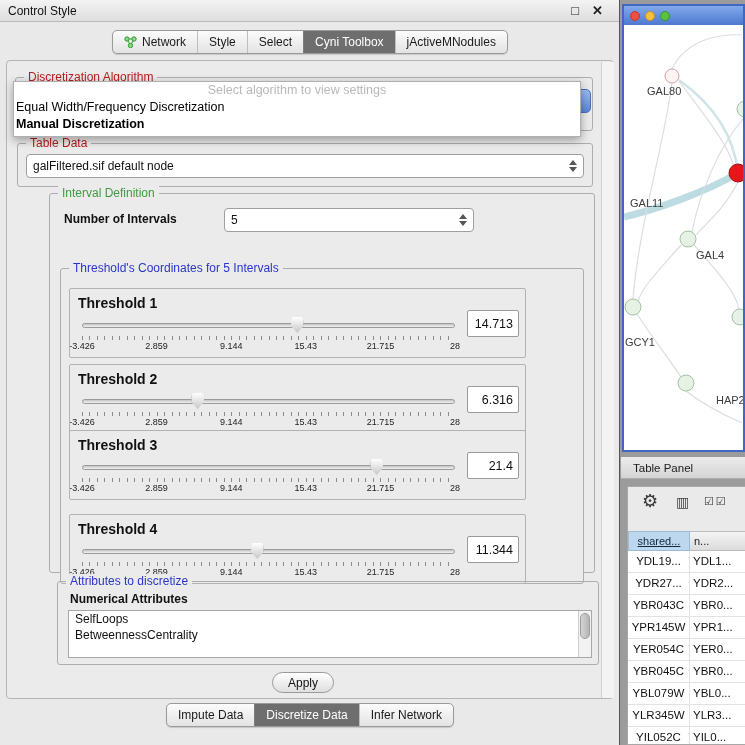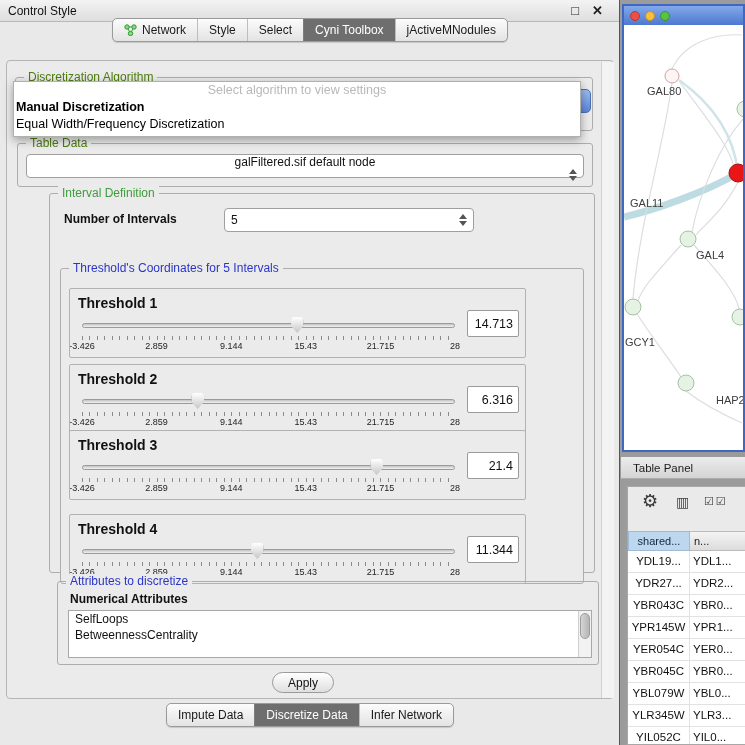--- a/index.html
+++ b/index.html
@@ -9,30 +9,30 @@
     font-family:"Liberation Sans",sans-serif;
     -webkit-font-smoothing:antialiased;
   }
   
   #control-panel{position:absolute;left:0;top:0;width:620px;height:745px;background:#e9e9e9;border-right:1px solid #555;box-sizing:border-box;}
   #titlebar{position:absolute;left:0;top:0;width:100%;height:22px;background:linear-gradient(#f3f3f3,#dedede);border-bottom:1px solid #b8b8b8;display:flex;align-items:center;padding:0 16px 0 8px;box-sizing:border-box;font-size:12px;color:#111;}
   .win-icons{margin-left:auto;display:flex;gap:13px;font-size:13px;color:#222;}
   .win-icons span{cursor:default;}
   
   .tabs-wrap{position:absolute;left:0;width:620px;display:flex;justify-content:center;}
-  #top-tabs{top:18px;}
+  #top-tabs{top:30px;}
   #bottom-tabs{top:703px;}
   .tabgroup{display:inline-flex;border:1px solid #9a9a9a;border-radius:5px;overflow:hidden;background:linear-gradient(#fcfcfc,#e3e3e3);font-size:12px;box-shadow:0 1px 1px rgba(0,0,0,.15);}
   .tab{padding:4px 11px;border-left:1px solid #bdbdbd;display:flex;align-items:center;gap:5px;color:#1a1a1a;white-space:nowrap;}
   .tab:first-child{border-left:none;}
   .tab.selected{background:var(--tab-selected);color:#fff;border-left-color:#7d7d7d;}
   
   #main-panel{position:absolute;left:6px;top:60px;width:608px;height:639px;border:1px solid #b5b5b5;border-radius:4px;background:#ebebeb;box-sizing:border-box;}
   .fieldset{position:absolute;border:1px solid #adadad;border-radius:3px;box-sizing:border-box;}
-  .legend{position:absolute;top:-8px;left:8px;background:#ebebeb;padding:0 4px;font-size:12px;color:#4d7c0f;white-space:nowrap;}
+  .legend{position:absolute;top:-8px;left:8px;background:#ebebeb;padding:0 4px;font-size:12px;color:#b91c1c;white-space:nowrap;}
   .legend.green{color:var(--legend-green);}
   .legend.blue{color:var(--legend-blue);}
   
   .combo{position:absolute;background:#fff;border:1px solid #9f9f9f;border-radius:4px;display:flex;align-items:center;font-size:12px;padding:0 6px;box-sizing:border-box;color:#111;}
   .combo .spin{margin-left:auto;display:flex;flex-direction:column;gap:2px;padding-left:6px;}
   .tri-up{width:0;height:0;border-left:4px solid transparent;border-right:4px solid transparent;border-bottom:5px solid #555;}
   .tri-down{width:0;height:0;border-left:4px solid transparent;border-right:4px solid transparent;border-top:5px solid #555;}
   
   #algo-popup{position:absolute;left:6px;top:20px;width:566px;height:54px;background:#fff;border:1px solid #b0b0b0;box-shadow:0 3px 9px rgba(0,0,0,.35);z-index:40;font-size:12.5px;}
   #algo-popup .ph{height:17px;line-height:17px;text-align:center;color:#b8b8b8;}
@@ -68,21 +68,21 @@
   .tl.green{background:#57c33f;border:1px solid #3f9230;}
   #net-canvas{position:relative;width:119px;height:425px;background:#fff;overflow:hidden;}
   .node-label{position:absolute;font-size:11px;color:#3c3c3c;white-space:nowrap;}
   #table-panel-strip{position:absolute;left:0;top:456px;width:124px;height:23px;background:linear-gradient(#ececec,#d4d4d4);border-top:1px solid #9a9a9a;border-bottom:1px solid #adadad;line-height:22px;font-size:11.5px;padding-left:12px;box-sizing:border-box;color:#1c1c1c;}
   #table-panel{position:absolute;left:6px;top:486px;width:118px;height:259px;background:#eaeaea;border:1px solid #a8a8a8;border-right:none;box-sizing:border-box;overflow:hidden;}
   .tp-gear{position:absolute;left:14px;top:3px;font-size:18px;color:#3a3a3a;}
   .tp-columns{position:absolute;left:48px;top:7px;font-size:14px;color:#444;}
   .tp-checks{position:absolute;left:76px;top:8px;font-size:11px;letter-spacing:2px;color:#333;}
   .tp-table{position:absolute;left:0;top:44px;width:117px;}
   .tp-header{display:flex;height:20px;font-size:11px;}
-  .tp-header .c1{width:62px;background:var(--header-blue);border:1px solid #9dbbd6;box-sizing:border-box;text-align:center;line-height:18px;color:#102a3e;}
+  .tp-header .c1{width:62px;background:var(--header-blue);border:1px solid #9dbbd6;box-sizing:border-box;text-align:center;line-height:18px;color:#102a3e;text-decoration:underline;}
   .tp-header .c2{flex:1;background:linear-gradient(#f4f4f4,#dcdcdc);border-top:1px solid #bbb;border-bottom:1px solid #bbb;padding-left:4px;line-height:18px;color:#222;}
   .tp-row{display:flex;height:21px;background:#fff;border-bottom:1px solid #e2e2e2;font-size:11.5px;color:#111;}
   .tp-row .c1{width:62px;border-right:1px solid #e2e2e2;text-align:center;line-height:21px;box-sizing:border-box;overflow:hidden;}
   .tp-row .c2{flex:1;padding-left:3px;line-height:21px;overflow:hidden;white-space:nowrap;}
 </style>
 </head>
 <body>
 
 <div id="control-panel">
 
@@ -124,27 +124,27 @@
 
   <div id="main-panel">
 
     <div class="fieldset" style="left:8px;top:16px;width:578px;height:54px;">
       <span class="legend">Discretization Algorithm</span>
     </div>
     <div id="combo-frag"></div>
 
     <div id="algo-popup">
       <div class="ph">Select algorithm to view settings</div>
+      <div class="opt">Equal Width/Frequency Discretization</div>
       <div class="opt bold">Manual Discretization</div>
-      <div class="opt">Equal Width/Frequency Discretization</div>
     </div>
 
     <div class="fieldset" style="left:10px;top:82px;width:576px;height:44px;">
       <span class="legend">Table Data</span>
-      <div class="combo" style="left:8px;top:10px;width:558px;height:24px;flex-direction:column;">
+      <div class="combo" style="left:8px;top:10px;width:558px;height:24px;">
         <span>galFiltered.sif default node</span>
         <span class="spin">
             <i class="tri-up"></i>
             <i class="tri-down"></i>
           </span>
       </div>
     </div>
 
     <div class="fieldset" style="left:42px;top:132px;width:546px;height:380px;">
       <span class="legend green">Interval Definition</span>

